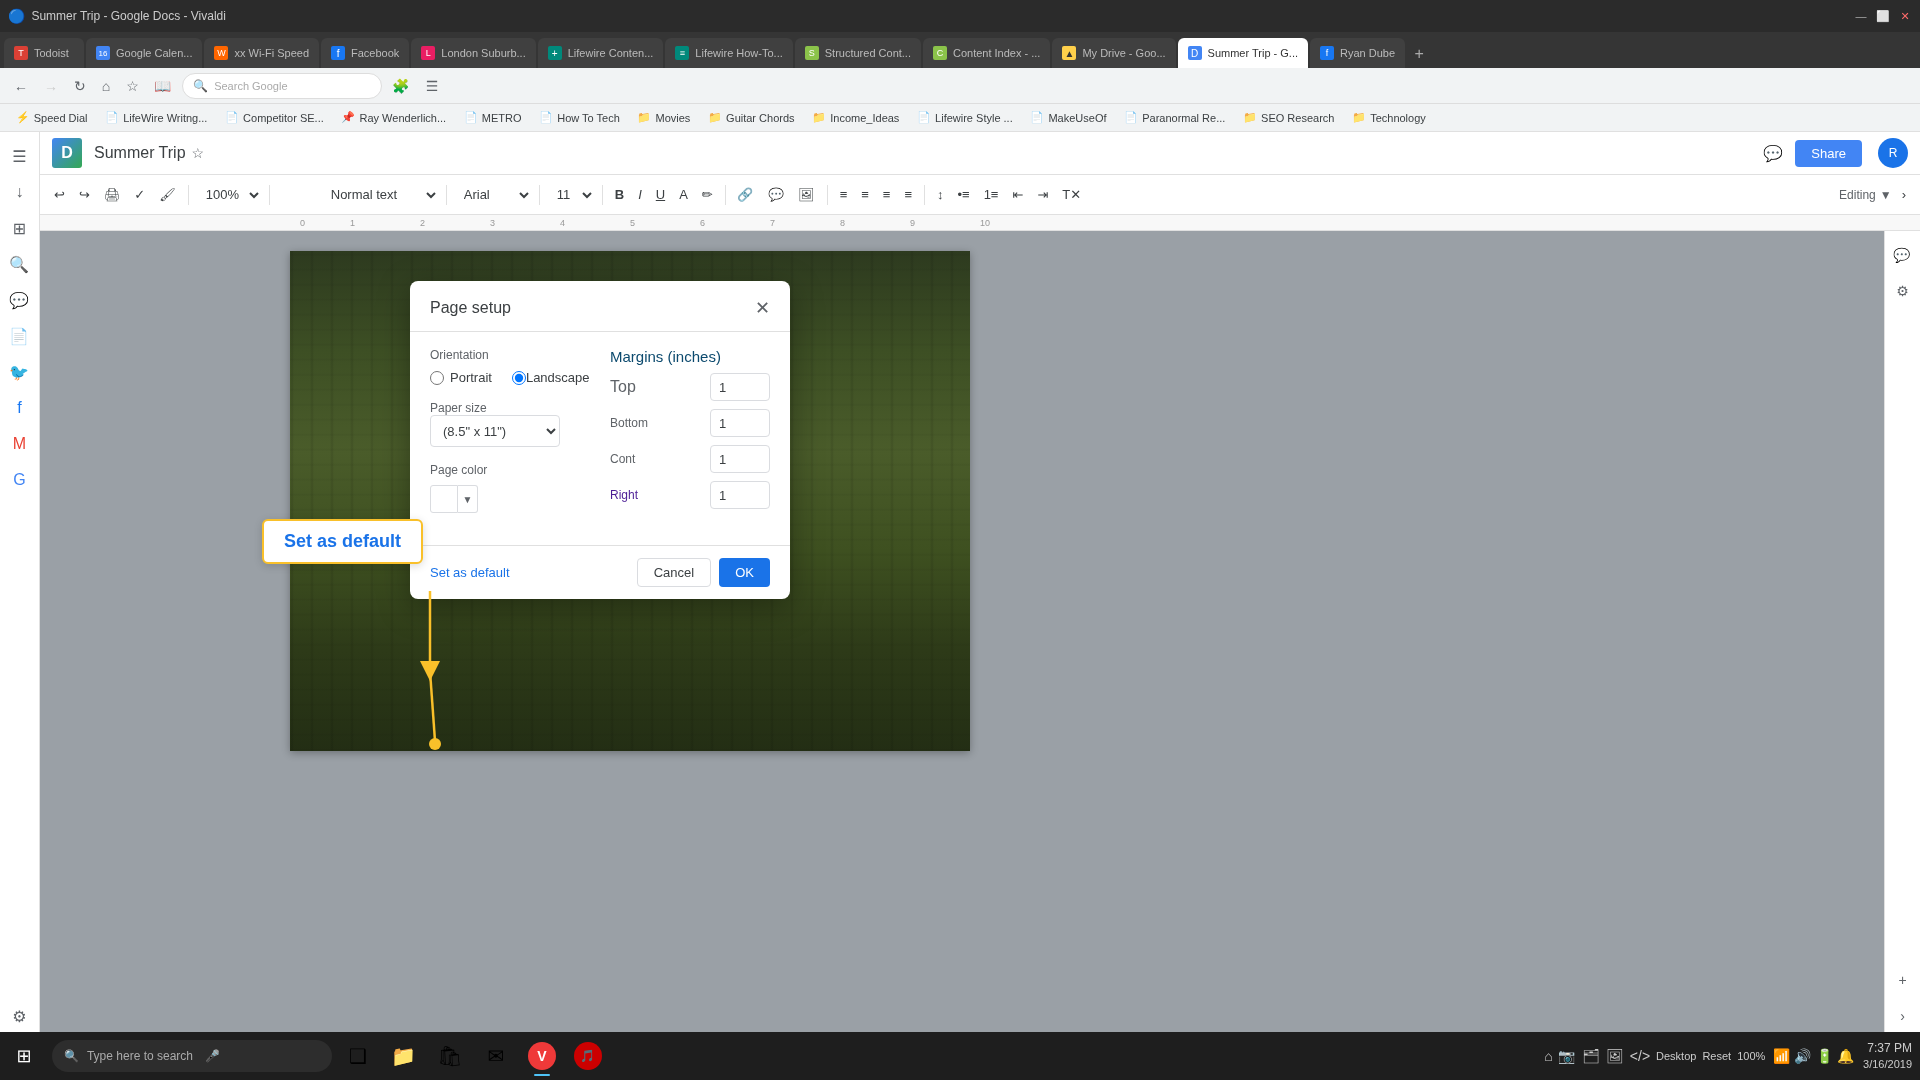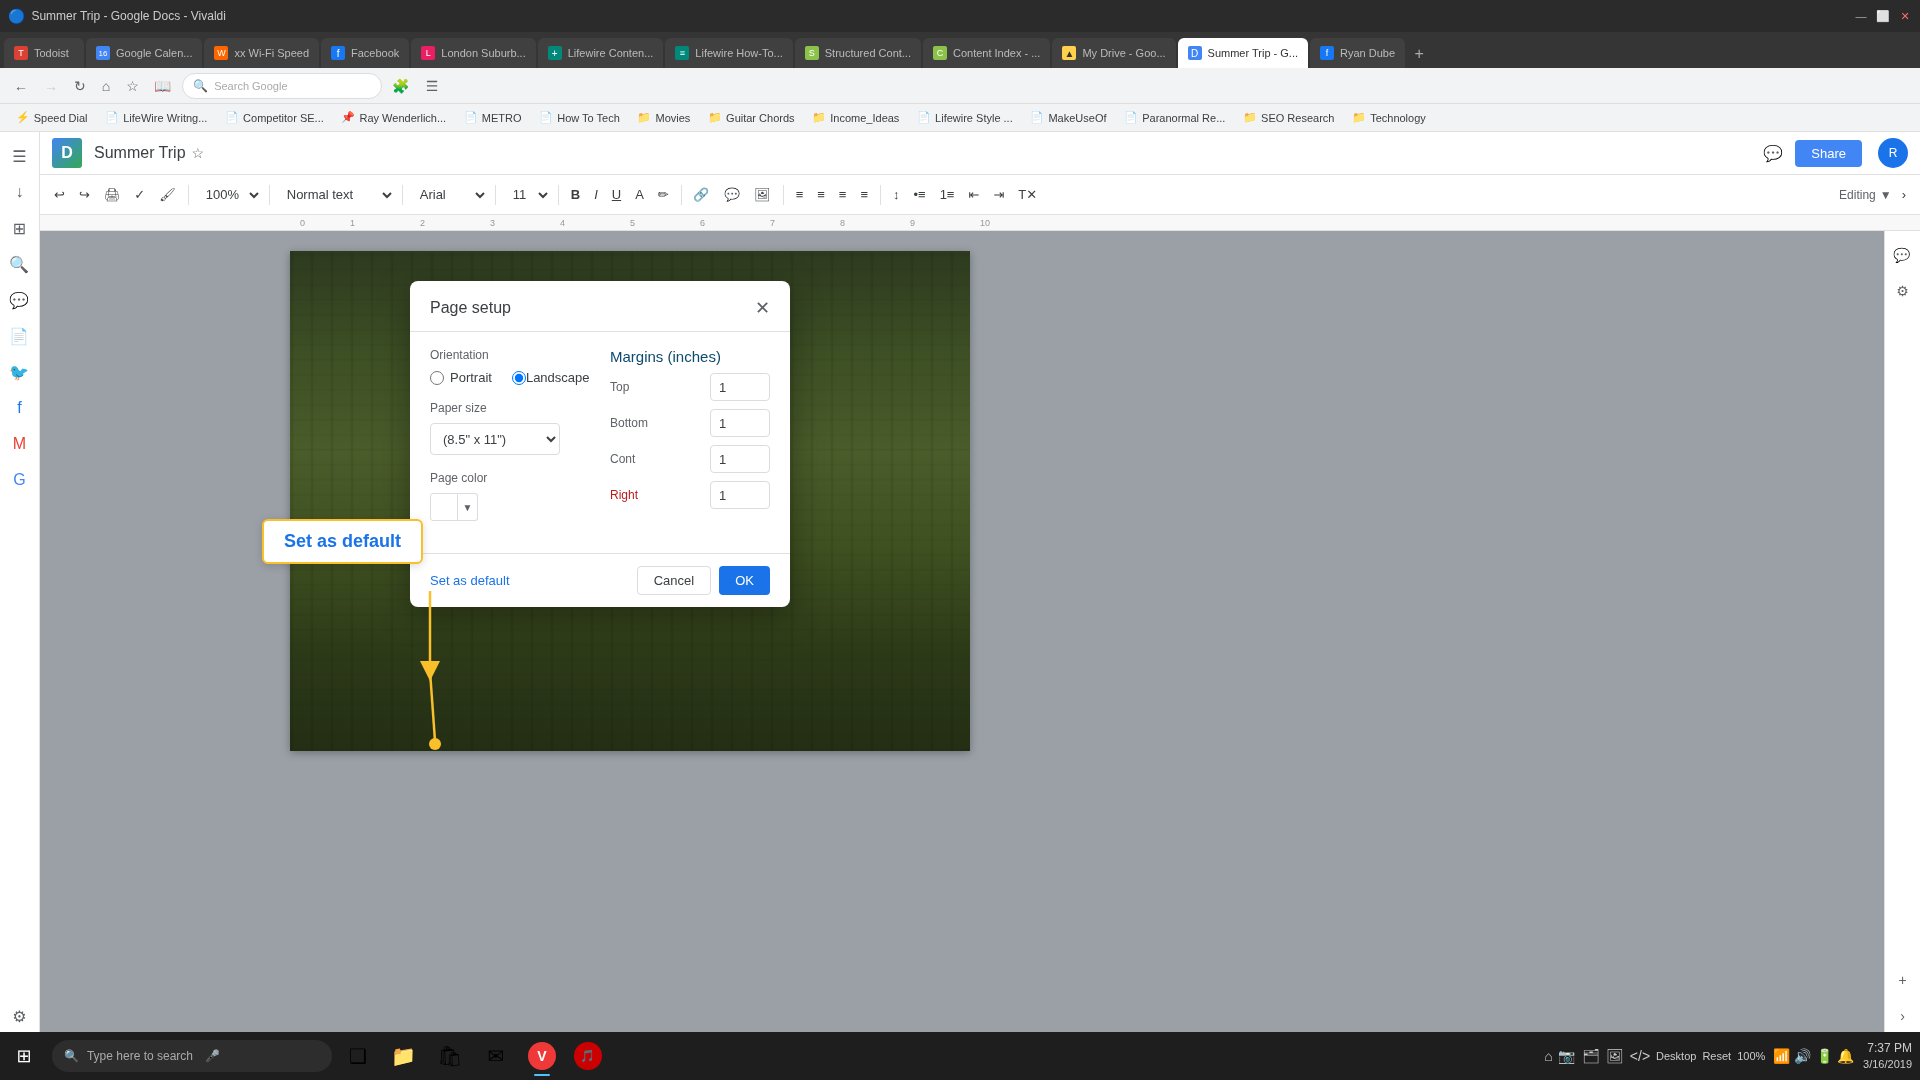--- a/index.html
+++ b/index.html
@@ -426,21 +426,21 @@
       <button class="toolbar-btn">🖨</button>
       <button class="toolbar-btn">✓</button>
       <button class="toolbar-btn">🖌</button>
       <div class="toolbar-separator"></div>
       <select class="toolbar-select">
         <option>100%</option>
         <option>75%</option>
         <option>125%</option>
       </select>
       <div class="toolbar-separator"></div>
-      <select class="toolbar-select" style="width:120px;">
+      <select class="toolbar-select" style="width:120px;margin-left:44px;">
         <option>Normal text</option>
         <option>Heading 1</option>
       </select>
       <div class="toolbar-separator"></div>
       <select class="toolbar-select" style="width:80px;">
         <option>Arial</option>
         <option>Times New Roman</option>
       </select>
       <div class="toolbar-separator"></div>
       <select class="toolbar-select" style="width:50px;">
@@ -517,21 +517,21 @@
                   <span>Portrait</span>
                 </label>
                 <label style="display:flex;align-items:center;cursor:pointer;font-size:13px;color:#3c4043;">
                   <input type="radio" name="orientation" checked="" style="width: 14px; height: 14px;">
                   <span>Landscape</span>
                 </label>
               </div>
             </div>
 
             <div style="margin-bottom:16px;">
-              <div style="font-size:12px;color:#5f6368;margin-bottom:8px;font-weight:500;">Paper size</div>
+              <div style="font-size:12px;color:#5f6368;font-weight:500;">Paper size</div>
               <select class="paper-size-select" style="width:130px;">
                 <option>(8.5" x 11")</option>
                 <option>A4</option>
               </select>
             </div>
 
             <div style="margin-bottom:16px;">
               <div style="font-size:12px;color:#5f6368;margin-bottom:8px;font-weight:500;">Page color</div>
               <div style="display:flex;align-items:center;gap:0;">
                 <div style="width:28px;height:28px;border:1px solid #dadce0;border-radius:3px 0 0 3px;background:#fff;cursor:pointer;"></div>
@@ -542,33 +542,33 @@
 
           <div style="flex:1;">
             <div style="margin-bottom:8px;">
               <div style="font-size:15px;color:#0c4a6e;font-weight:500;">
                 <span>Margins</span>
                 <span style="font-weight:400;">(inches)</span>
               </div>
             </div>
             <div style="display:flex;flex-direction:column;gap:8px;">
               <div style="display:flex;align-items:center;justify-content:space-between;">
-                <span style="font-size:12px;color:#5f6368;text-align:right;">Top</span>
+                <span style="font-size:16px;color:#5f6368;text-align:right;">Top</span>
                 <input type="text" class="margin-input" value="1" style="">
               </div>
               <div style="display:flex;align-items:center;justify-content:space-between;">
                 <span style="font-size:12px;color:#5f6368;">Bottom</span>
                 <input type="text" class="margin-input" value="1" style="">
               </div>
               <div style="display:flex;align-items:center;justify-content:space-between;">
                 <span style="font-size:12px;color:#5f6368;">Cont</span>
                 <input type="text" class="margin-input" value="1" style="">
               </div>
               <div style="display:flex;align-items:center;justify-content:space-between;">
-                <span style="font-size:12px;color:#b91c1c;">Right</span>
+                <span style="font-size:12px;color:#4c1d95;">Right</span>
                 <input type="text" class="margin-input" value="1" style="">
               </div>
             </div>
           </div>
         </div>
 
         <div style="display:flex;align-items:center;justify-content:space-between;padding:12px 20px;border-top:1px solid #e0e0e0;">
           <a class="set-default-link">Set as default</a>
           <div style="display:flex;gap:8px;">
             <button class="btn-cancel">Cancel</button>

